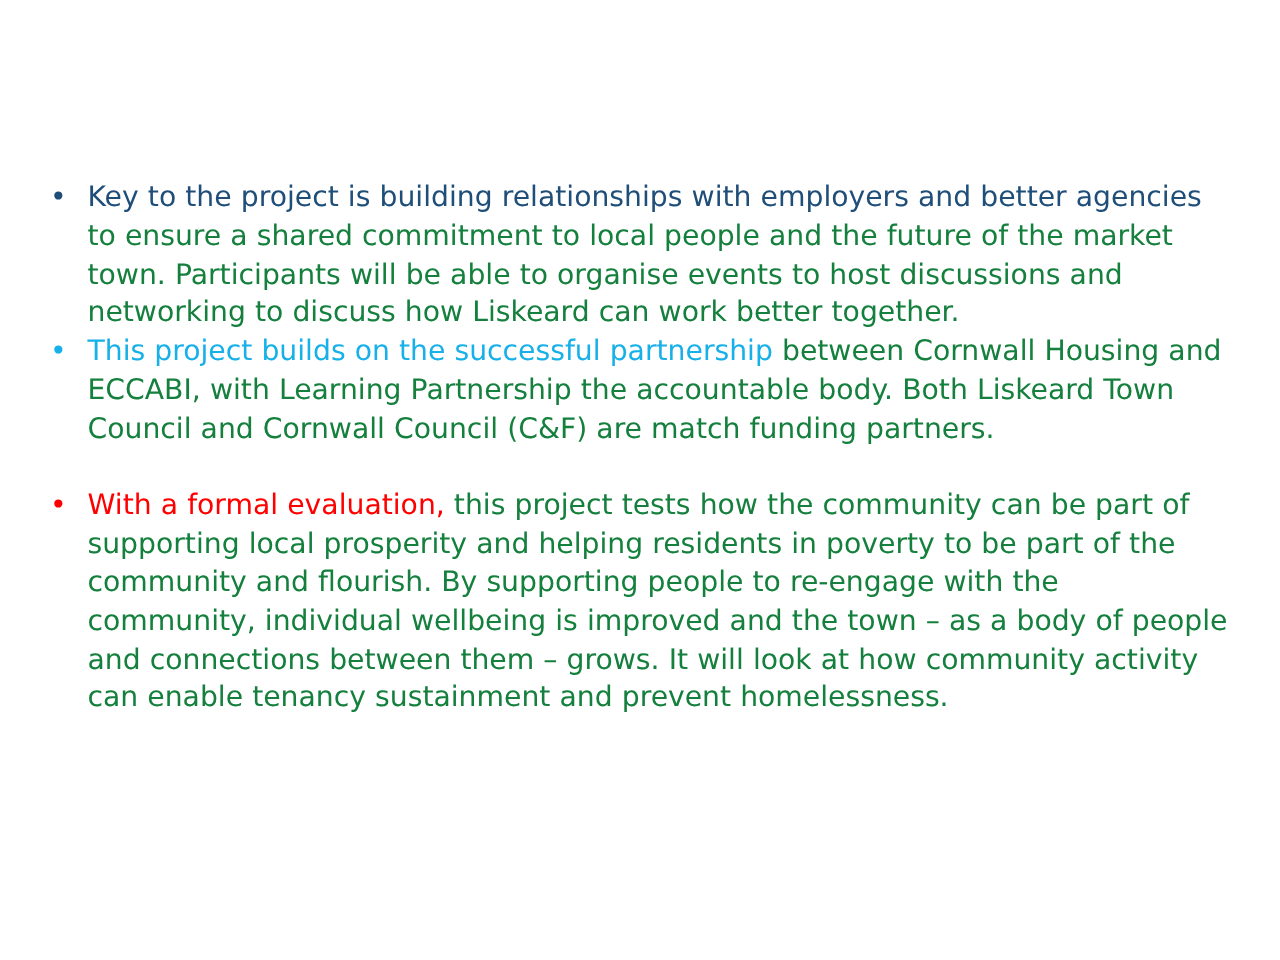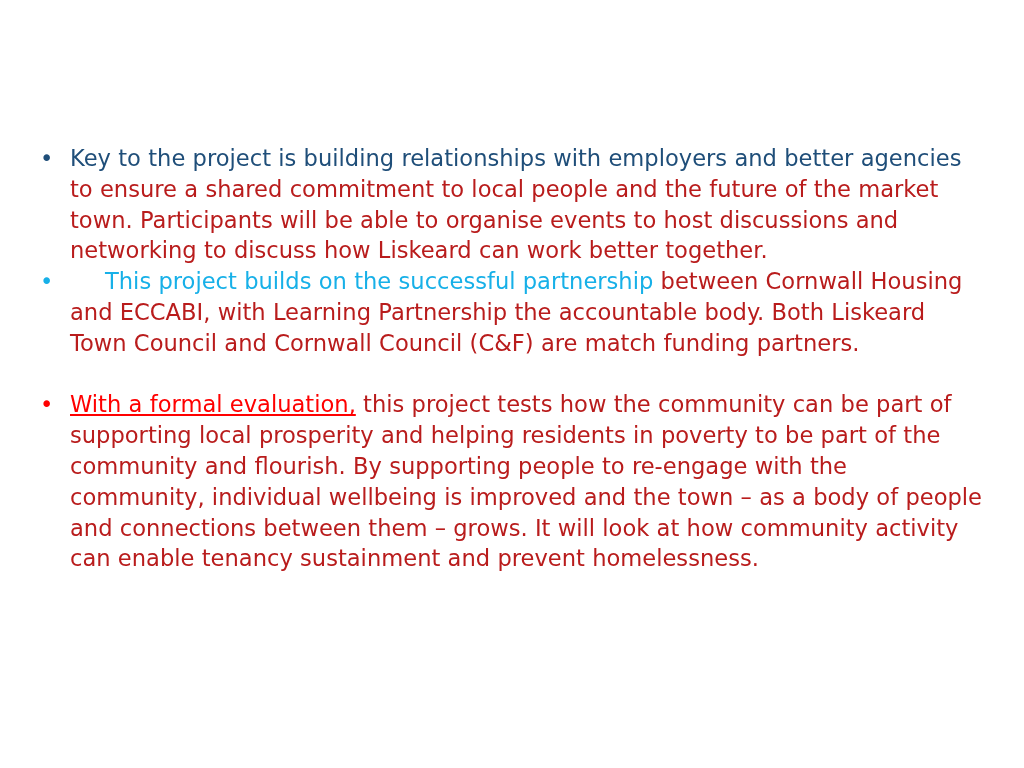--- a/index.html
+++ b/index.html
@@ -50,28 +50,28 @@
     user-select: none;
   }
 
   .bullet-text {
     flex: 1 1 auto;
     text-align: left;
     word-spacing: 0.1px;
   }
 
   .lead-blue   { color: #1F4E79; }
-  .lead-cyan   { color: #17B0E8; margin-left: 35px; }
-  .lead-red    { color: #FF0000; text-decoration: underline; }
+  .lead-cyan   { color: #17B0E8; }
+  .lead-red    { color: #FF0000; }
 
   .mark-blue   { color: #1F4E79; }
   .mark-cyan   { color: #17B0E8; }
   .mark-red    { color: #FF0000; }
 
-  .rest { color: #b91c1c; text-align: center; }
+  .rest { color: #15803d; text-align: center; }
 
   .spacer-line {
     height: 30.8px;
     font-size: 22.6px;
     line-height: 30.8px;
   }
 </style>
 </head>
 <body>
 

